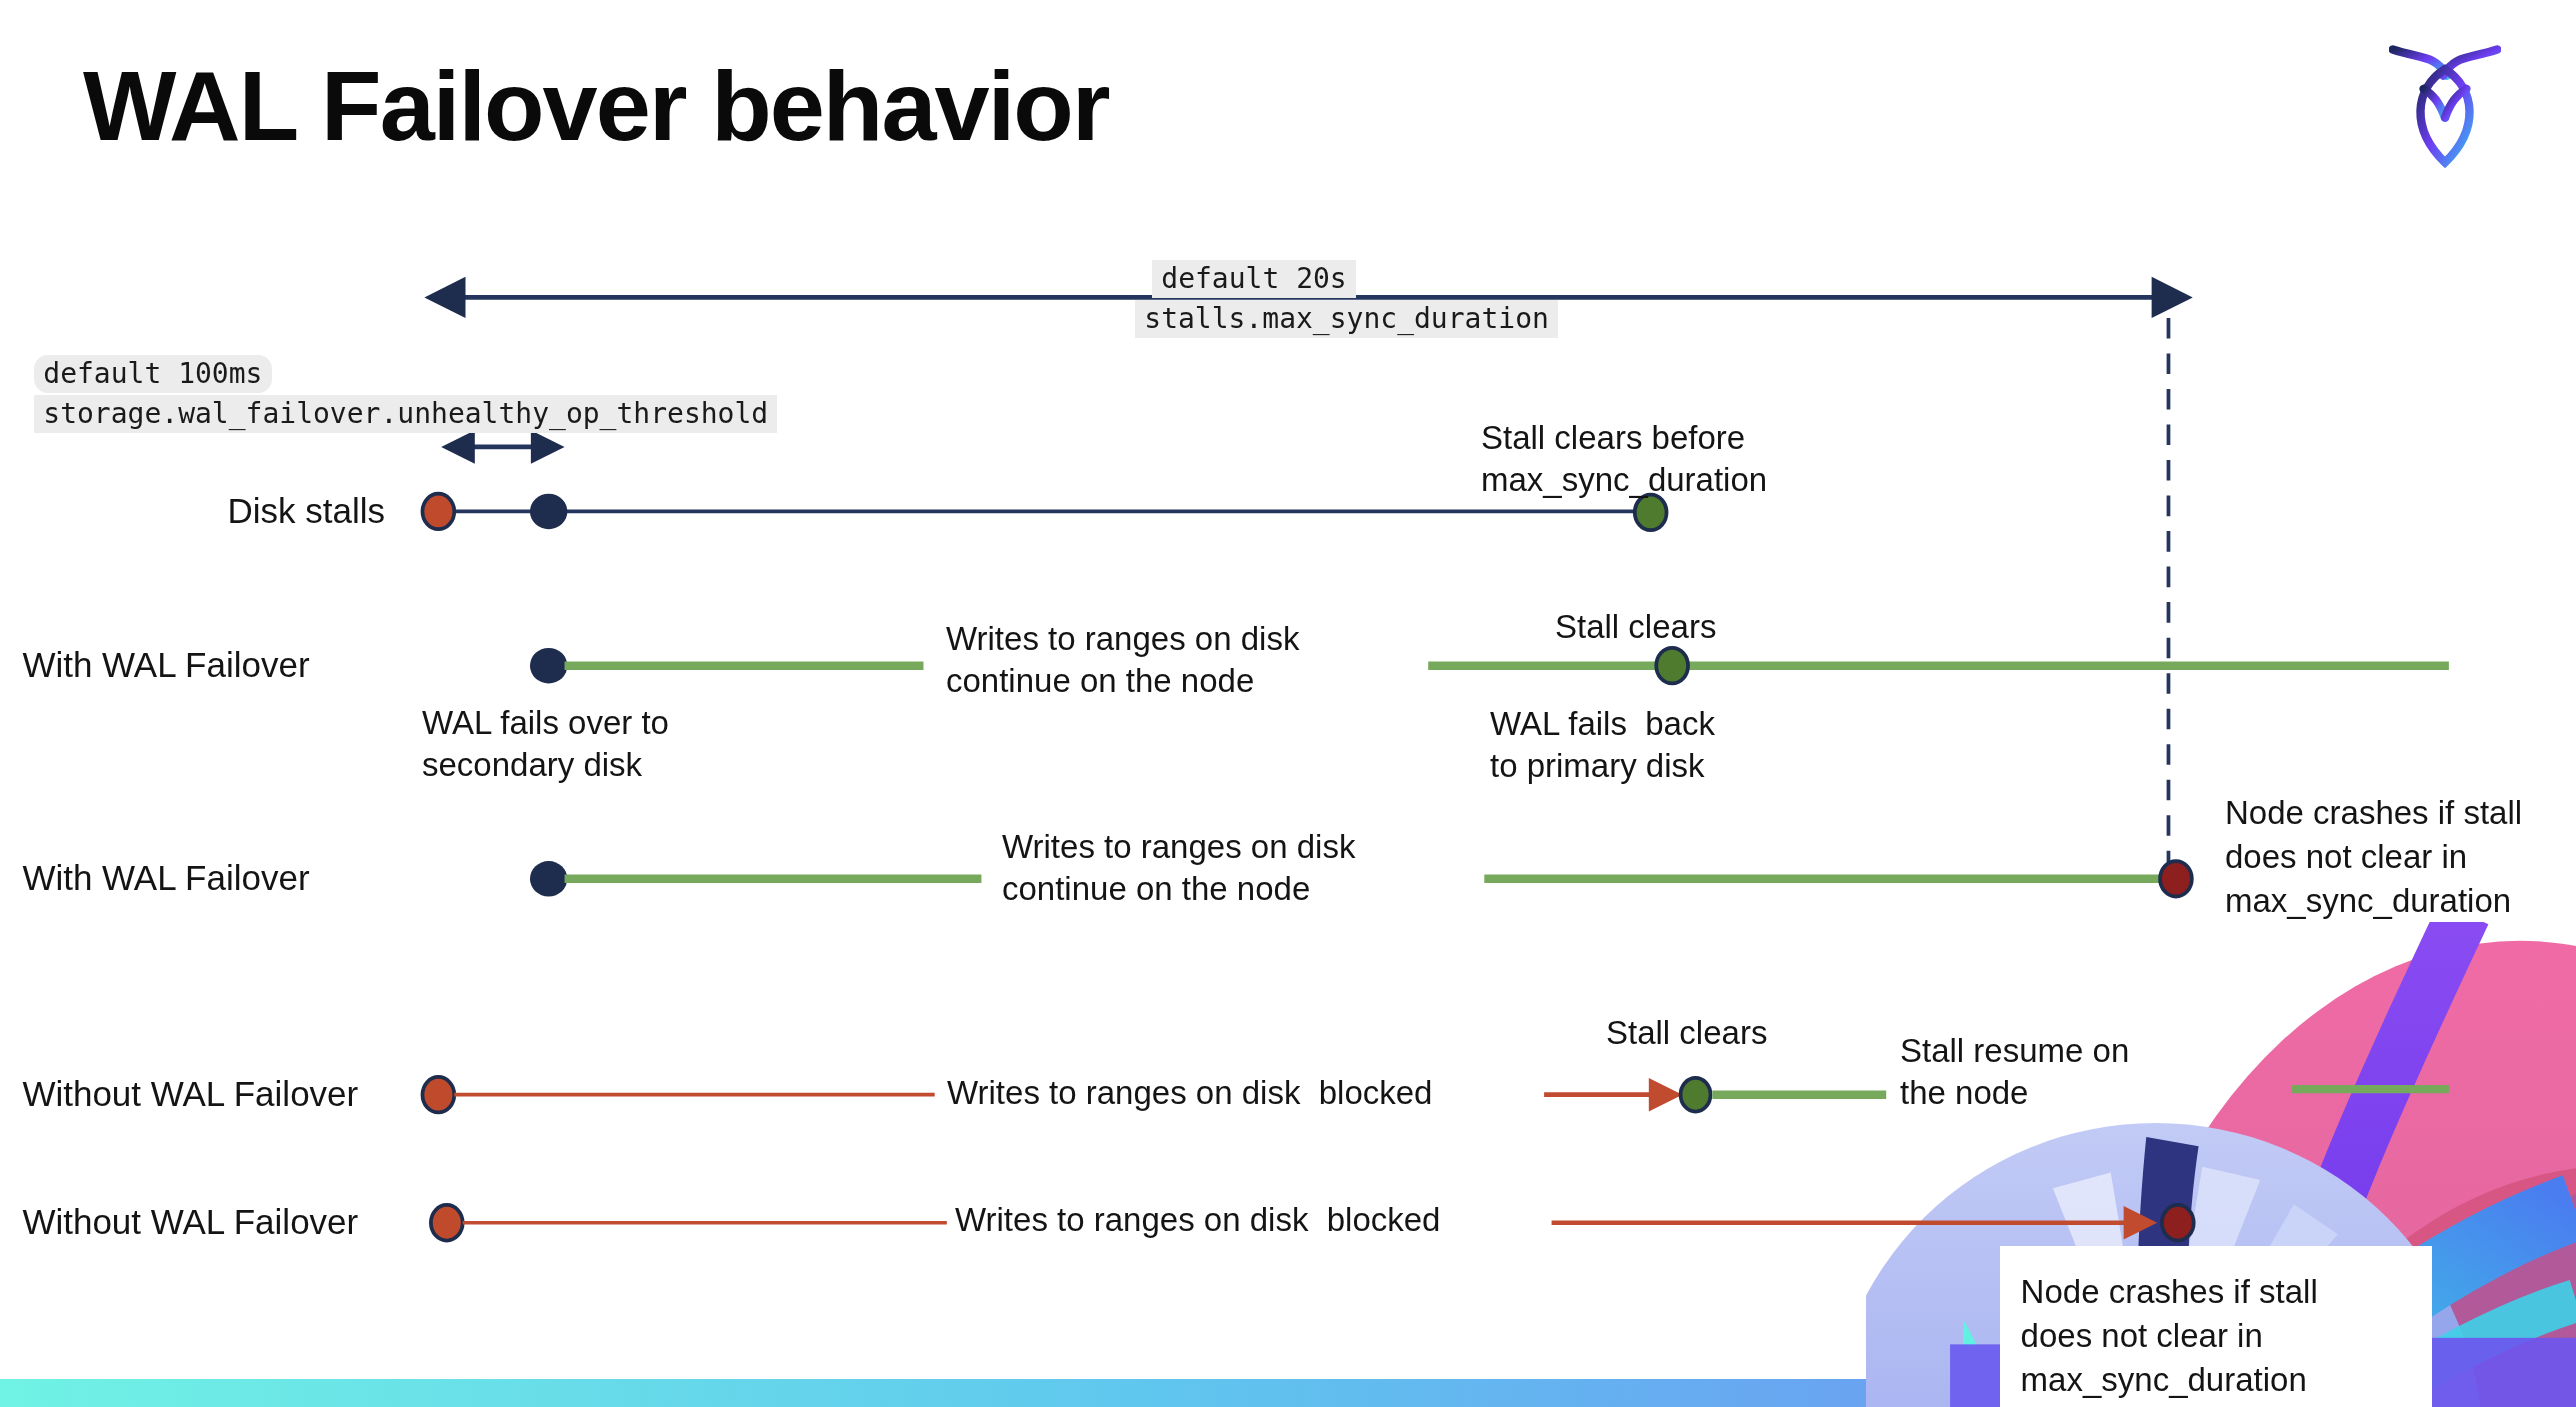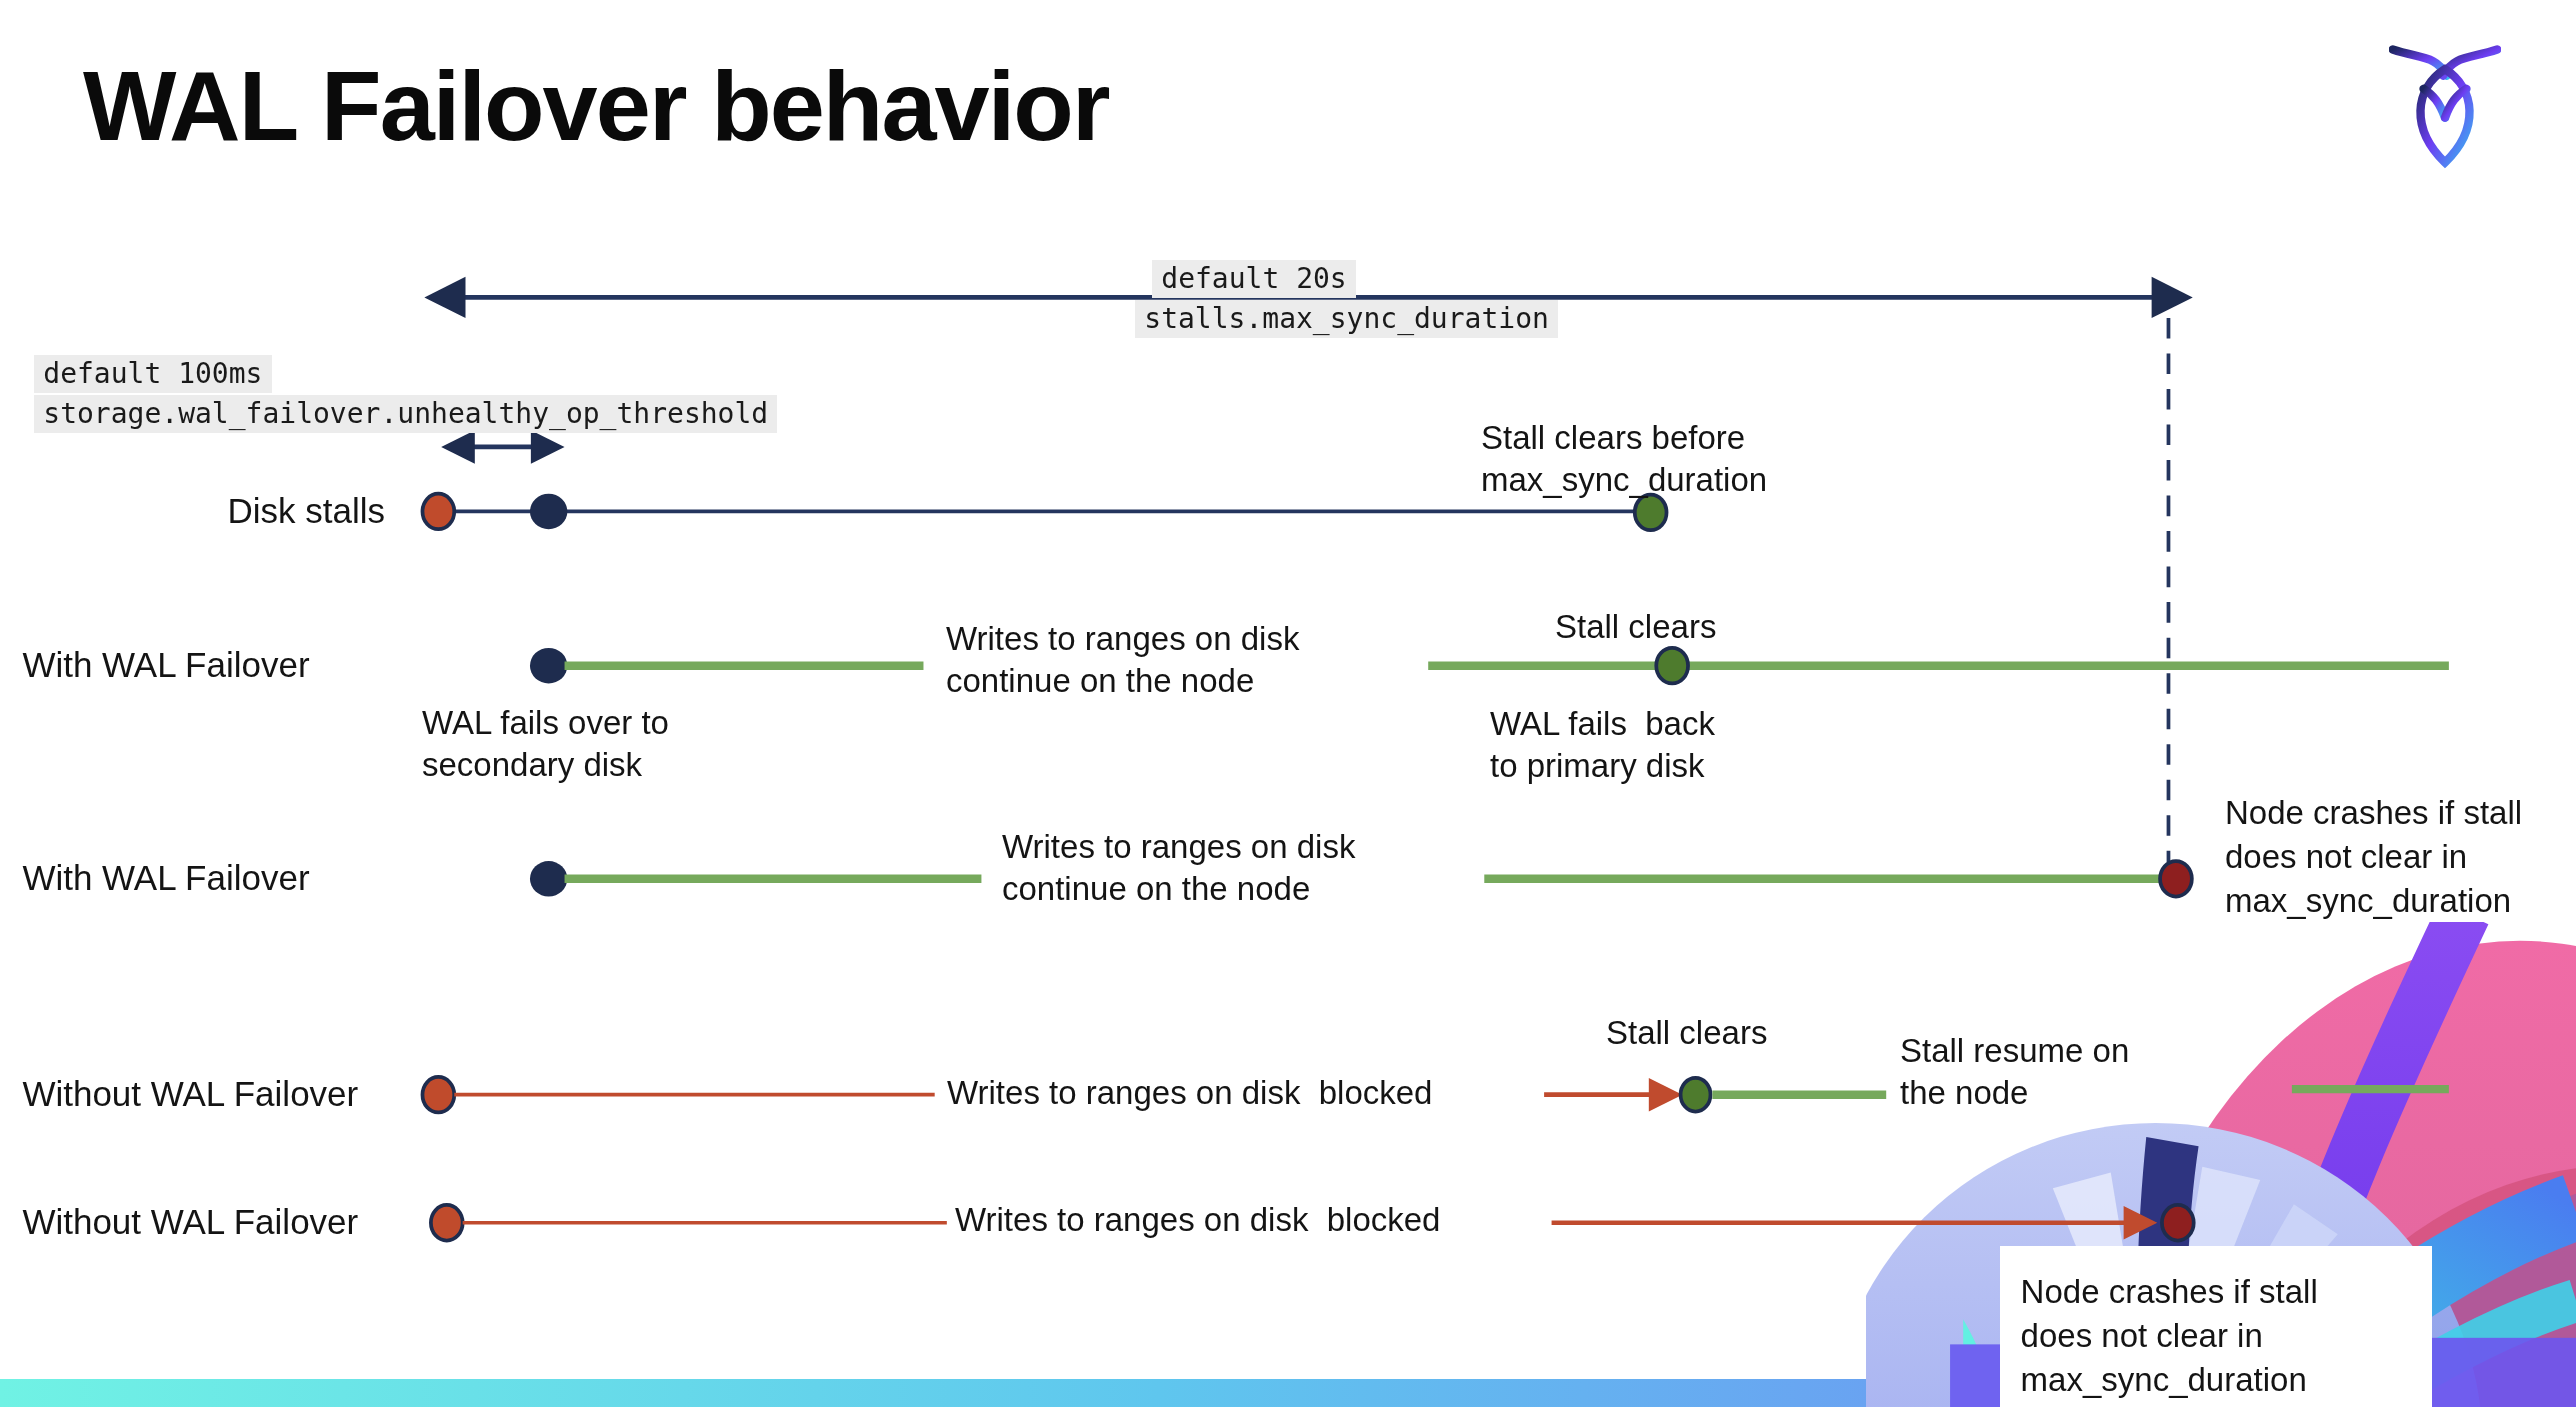--- a/index.html
+++ b/index.html
@@ -91,21 +91,21 @@
       <path d="M116,7 C86,17 70,13 58,35"></path>
       <path d="M60,28 C27,49 23,92 60,128 C97,92 93,49 60,28 Z"></path>
       <path d="M60,128 L60,80"></path>
       <path d="M60,80 C54,64 48,56 37,49"></path>
       <path d="M60,80 C66,64 72,56 83,49"></path>
     </g>
   </svg>
 
   <div class="abs code" style="left:1135px;top:260px;margin-left:17px;">default 20s</div>
   <div class="abs code" style="left:1135px;top:300px;">stalls.max_sync_duration</div>
-  <div class="abs code" style="left:34px;top:355px;">default 100ms</div>
+  <div class="abs code" style="left:34px;top:355px;border-radius:14px;">default 100ms</div>
   <div class="abs code" style="left:34px;top:395px;">storage.wal_failover.unhealthy_op_threshold</div>
 
   <svg class="overlay" width="2576" height="1408" viewBox="0 0 2756 1506">
 
     <g>
       <line x1="490" y1="318" x2="2310" y2="318" stroke="var(--c-line_navy)" stroke-width="5"></line>
       <polygon points="454,318 498,296 498,340" fill="var(--c-navy)"></polygon>
       <polygon points="2346,318 2302,296 2302,340" fill="var(--c-navy)"></polygon>
     </g>
 

